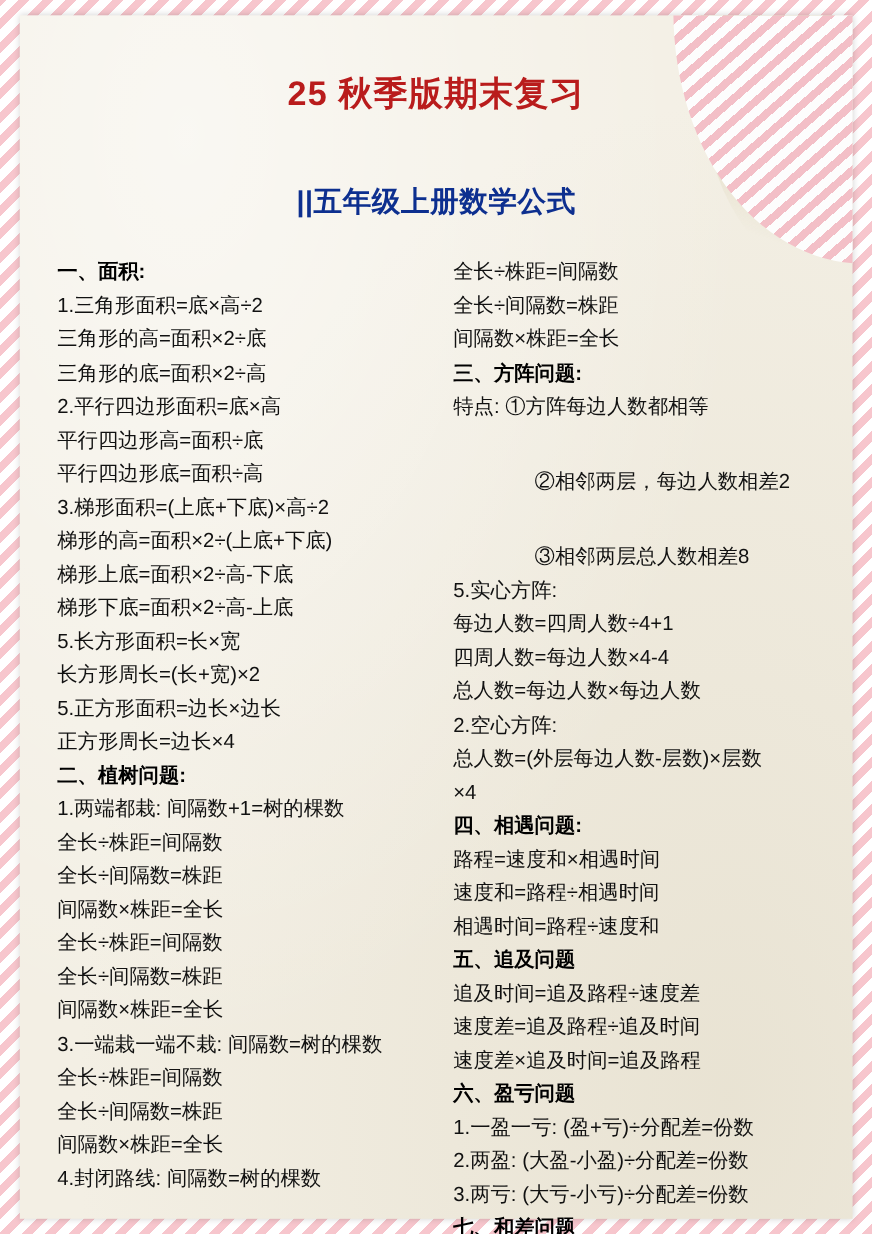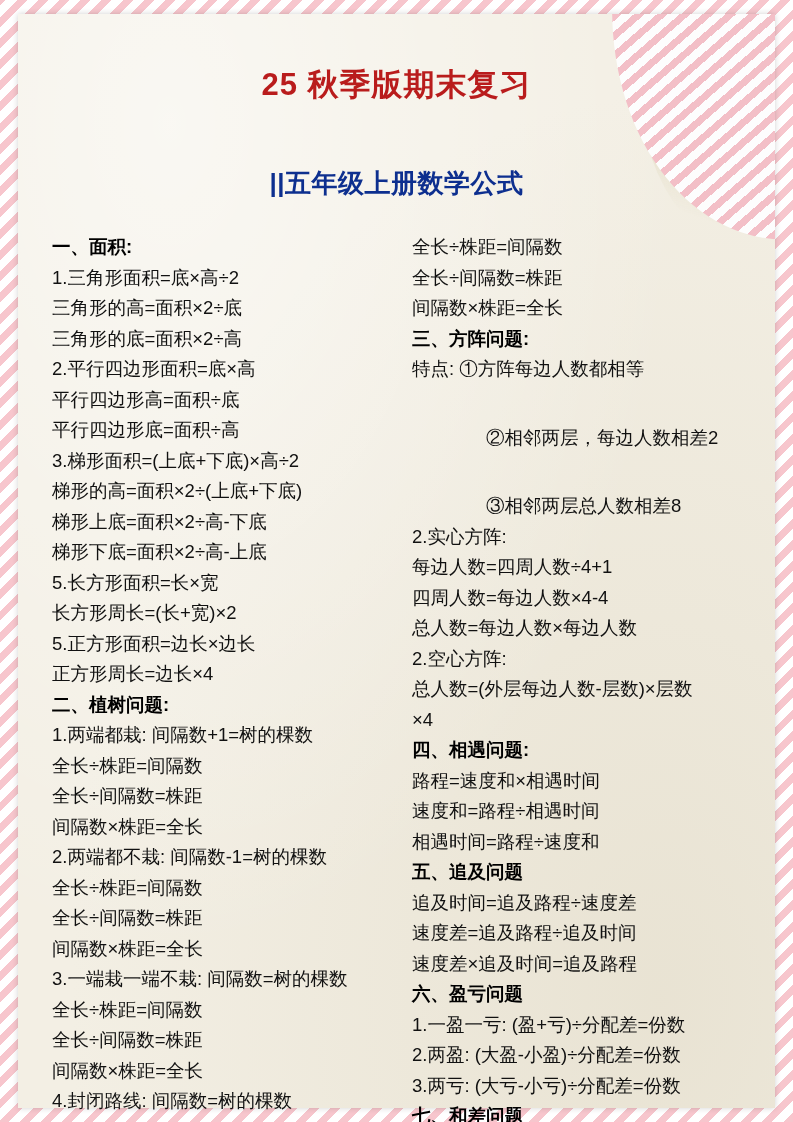--- a/index.html
+++ b/index.html
@@ -160,39 +160,38 @@
           <div class="line">梯形下底=面积×2÷高-上底</div>
           <div class="line">5.长方形面积=长×宽</div>
           <div class="line">长方形周长=(长+宽)×2</div>
           <div class="line">5.正方形面积=边长×边长</div>
           <div class="line">正方形周长=边长×4</div>
           <div class="line head">二、植树问题:</div>
           <div class="line">1.两端都栽: 间隔数+1=树的棵数</div>
           <div class="line">全长÷株距=间隔数</div>
           <div class="line">全长÷间隔数=株距</div>
           <div class="line">间隔数×株距=全长</div>
-          <div class="line">2.两端都不栽: 间隔数-1=树的棵数</div>
           <div class="line">全长÷株距=间隔数</div>
           <div class="line">全长÷间隔数=株距</div>
           <div class="line">间隔数×株距=全长</div>
           <div class="line">3.一端栽一端不栽: 间隔数=树的棵数</div>
           <div class="line">全长÷株距=间隔数</div>
           <div class="line">全长÷间隔数=株距</div>
           <div class="line">间隔数×株距=全长</div>
           <div class="line">4.封闭路线: 间隔数=树的棵数</div>
         </div>
       <div class="col" id="right-col">
           <div class="line">全长÷株距=间隔数</div>
           <div class="line">全长÷间隔数=株距</div>
           <div class="line">间隔数×株距=全长</div>
           <div class="line head">三、方阵问题:</div>
           <div class="line">特点: ①方阵每边人数都相等</div>
           <div class="line indent">②相邻两层，每边人数相差2</div>
           <div class="line indent">③相邻两层总人数相差8</div>
-          <div class="line">2.实心方阵:</div>
+          <div class="line">5.实心方阵:</div>
           <div class="line">每边人数=四周人数÷4+1</div>
           <div class="line">四周人数=每边人数×4-4</div>
           <div class="line">总人数=每边人数×每边人数</div>
           <div class="line">2.空心方阵:</div>
           <div class="line">总人数=(外层每边人数-层数)×层数</div>
           <div class="line">×4</div>
           <div class="line head">四、相遇问题:</div>
           <div class="line">路程=速度和×相遇时间</div>
           <div class="line">速度和=路程÷相遇时间</div>
           <div class="line">相遇时间=路程÷速度和</div>

